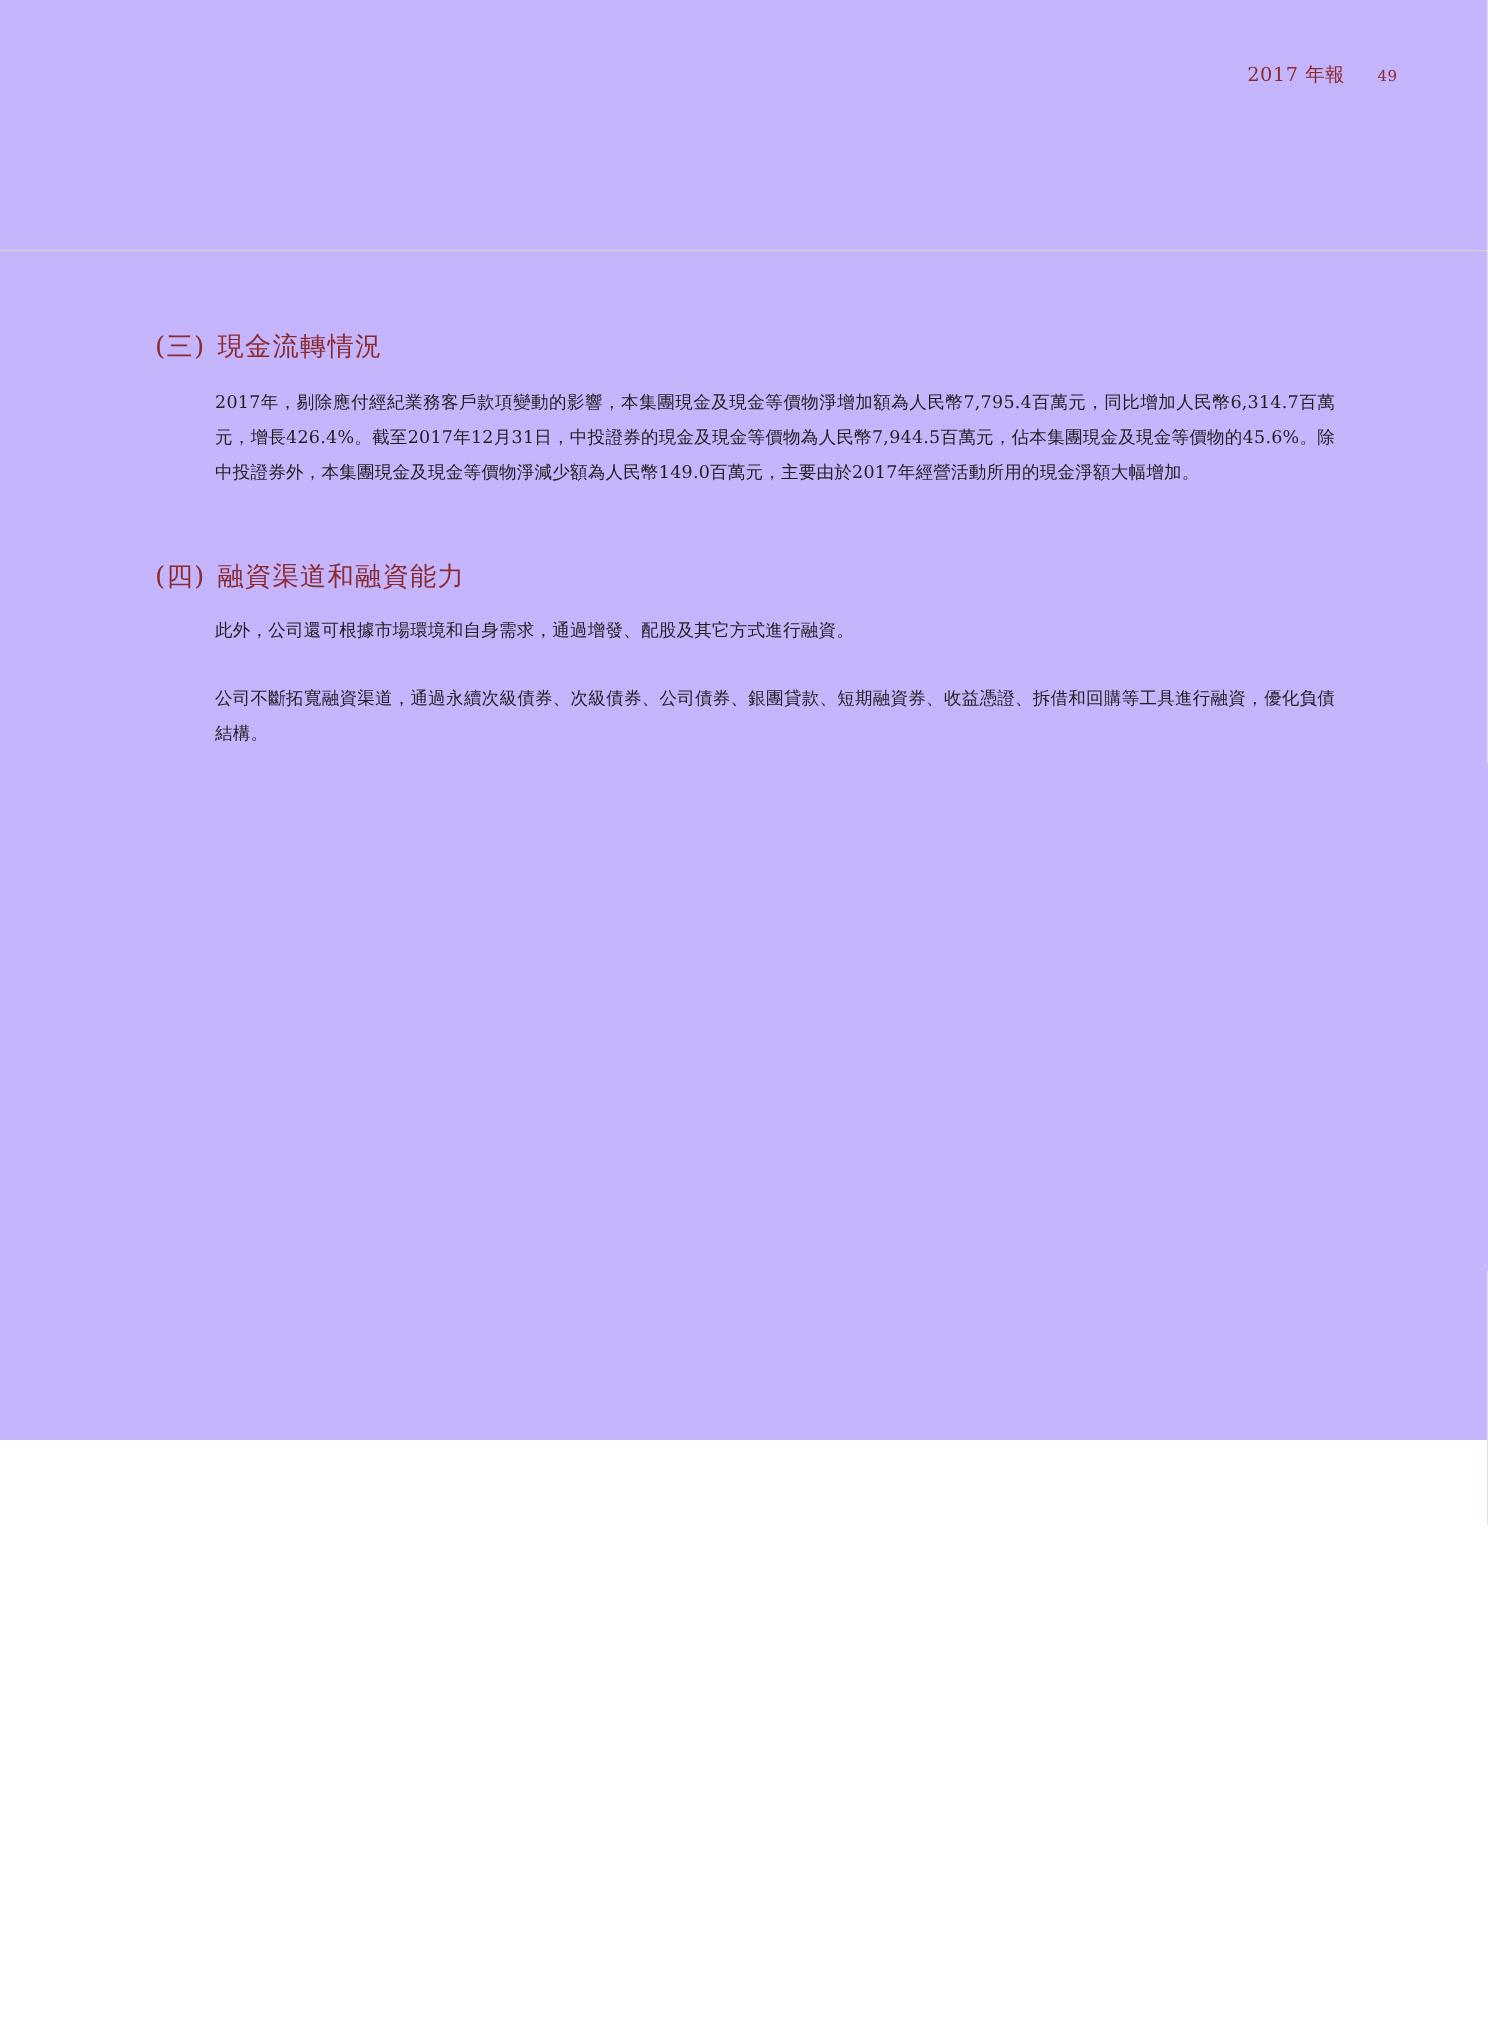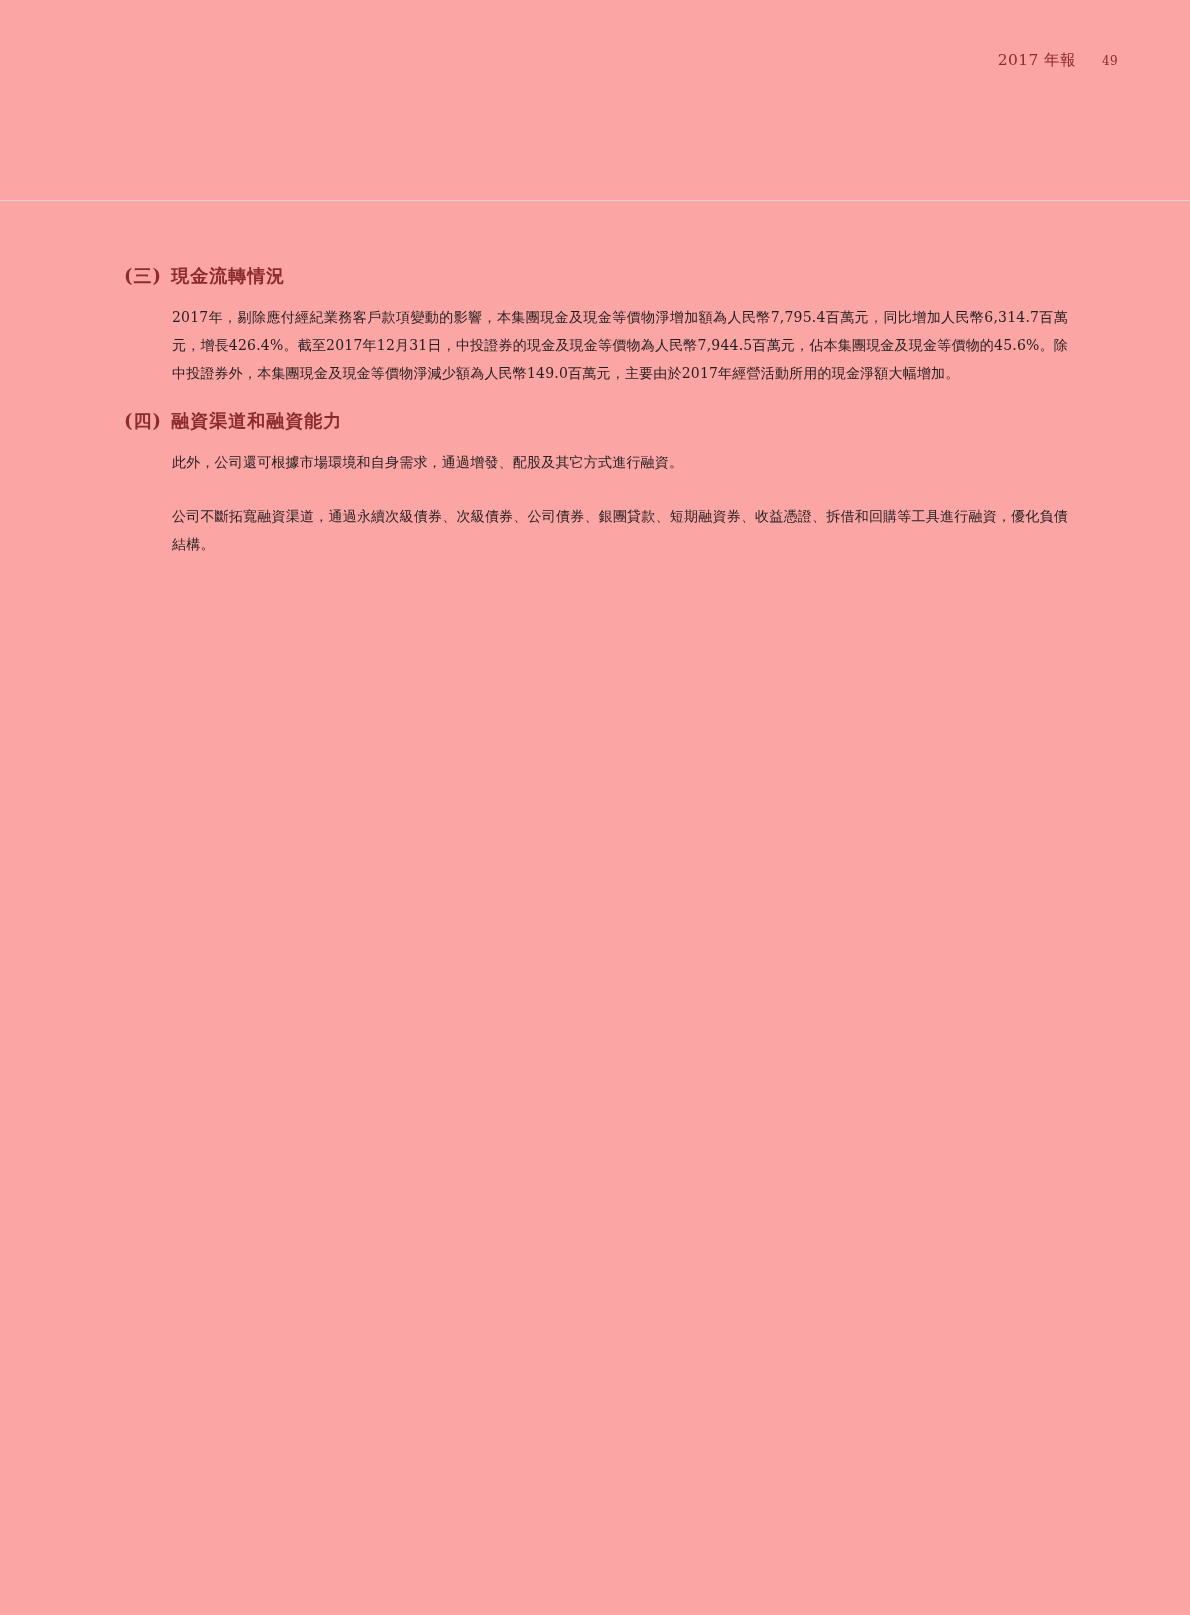--- a/index.html
+++ b/index.html
@@ -3,23 +3,23 @@
 <meta charset="utf-8">
 <style>
   html, body {
     margin: 0;
     padding: 0;
     background: #ffffff;
   }
   .page {
     position: relative;
     width: 1190px;
-    height: 1615px;
+    height: 1152px;
     margin: 0 auto;
-    background: #fca5a5;
+    background: #c4b5fd;
     font-family: "DejaVu Serif", "Liberation Serif", serif;
     color: #231f20;
     box-sizing: border-box;
     overflow: hidden;
   }
 
   
   .page-header {
     position: absolute;
     top: 50px;
@@ -49,22 +49,22 @@
   
   .content {
     position: absolute;
     top: 262px;
     left: 124px;
     width: 944px;
   }
 
   .section-heading {
     color: #8c2b2f;
-    font-weight: bold;
-    font-size: 18px;
+    font-weight: normal;
+    font-size: 21px;
     letter-spacing: 1px;
     margin: 0 0 14px 0;
     line-height: 1.5;
   }
   .section-heading .sh-num { margin-right: 2px; }
 
   .body-block {
     margin-left: 48px;
   }
 
@@ -73,21 +73,21 @@
     font-size: 14px;
     line-height: 2.0;
     text-align: justify;
     text-justify: inter-ideograph;
     letter-spacing: 0.2px;
     color: #231f20;
   }
   p.para:last-child { margin-bottom: 0; }
 
   .section-two {
-    margin-top: 20px;
+    margin-top: 54px;
   }
 </style>
 </head>
 <body>
 
 <div class="page">
 
   <div class="page-header">
     <span class="hdr-title">2017 年報</span>
     <span class="hdr-num">49</span>

